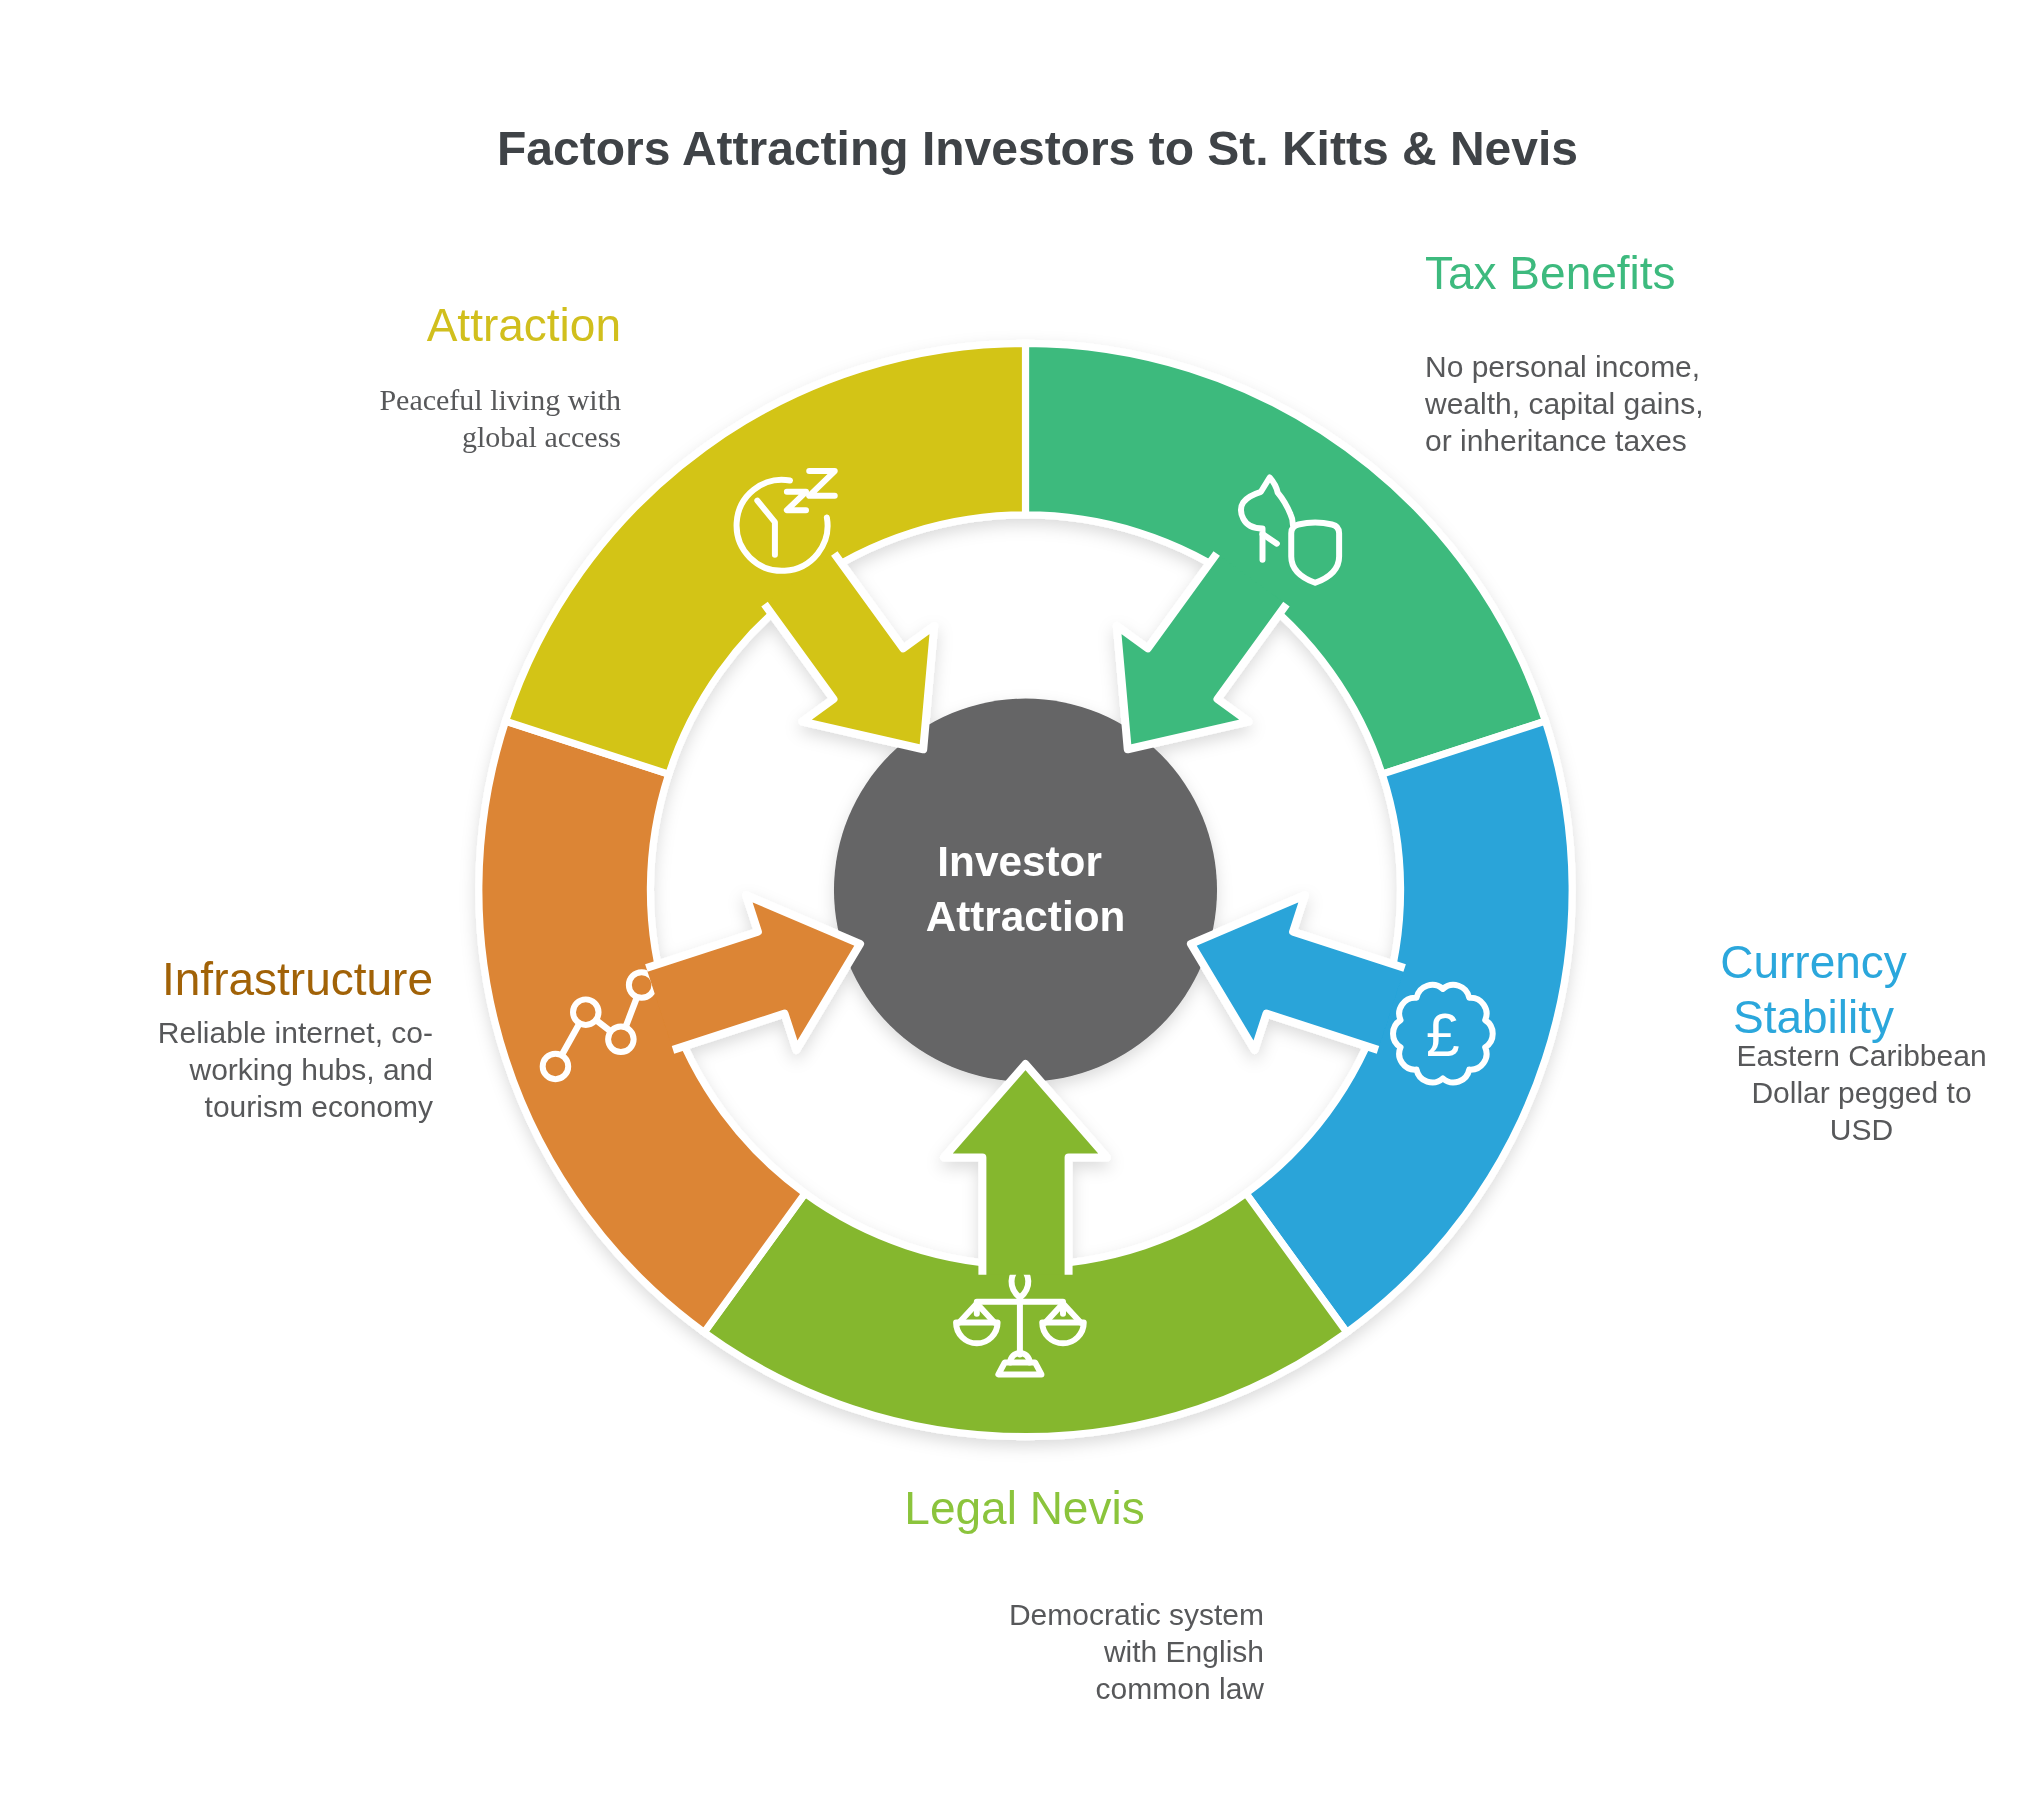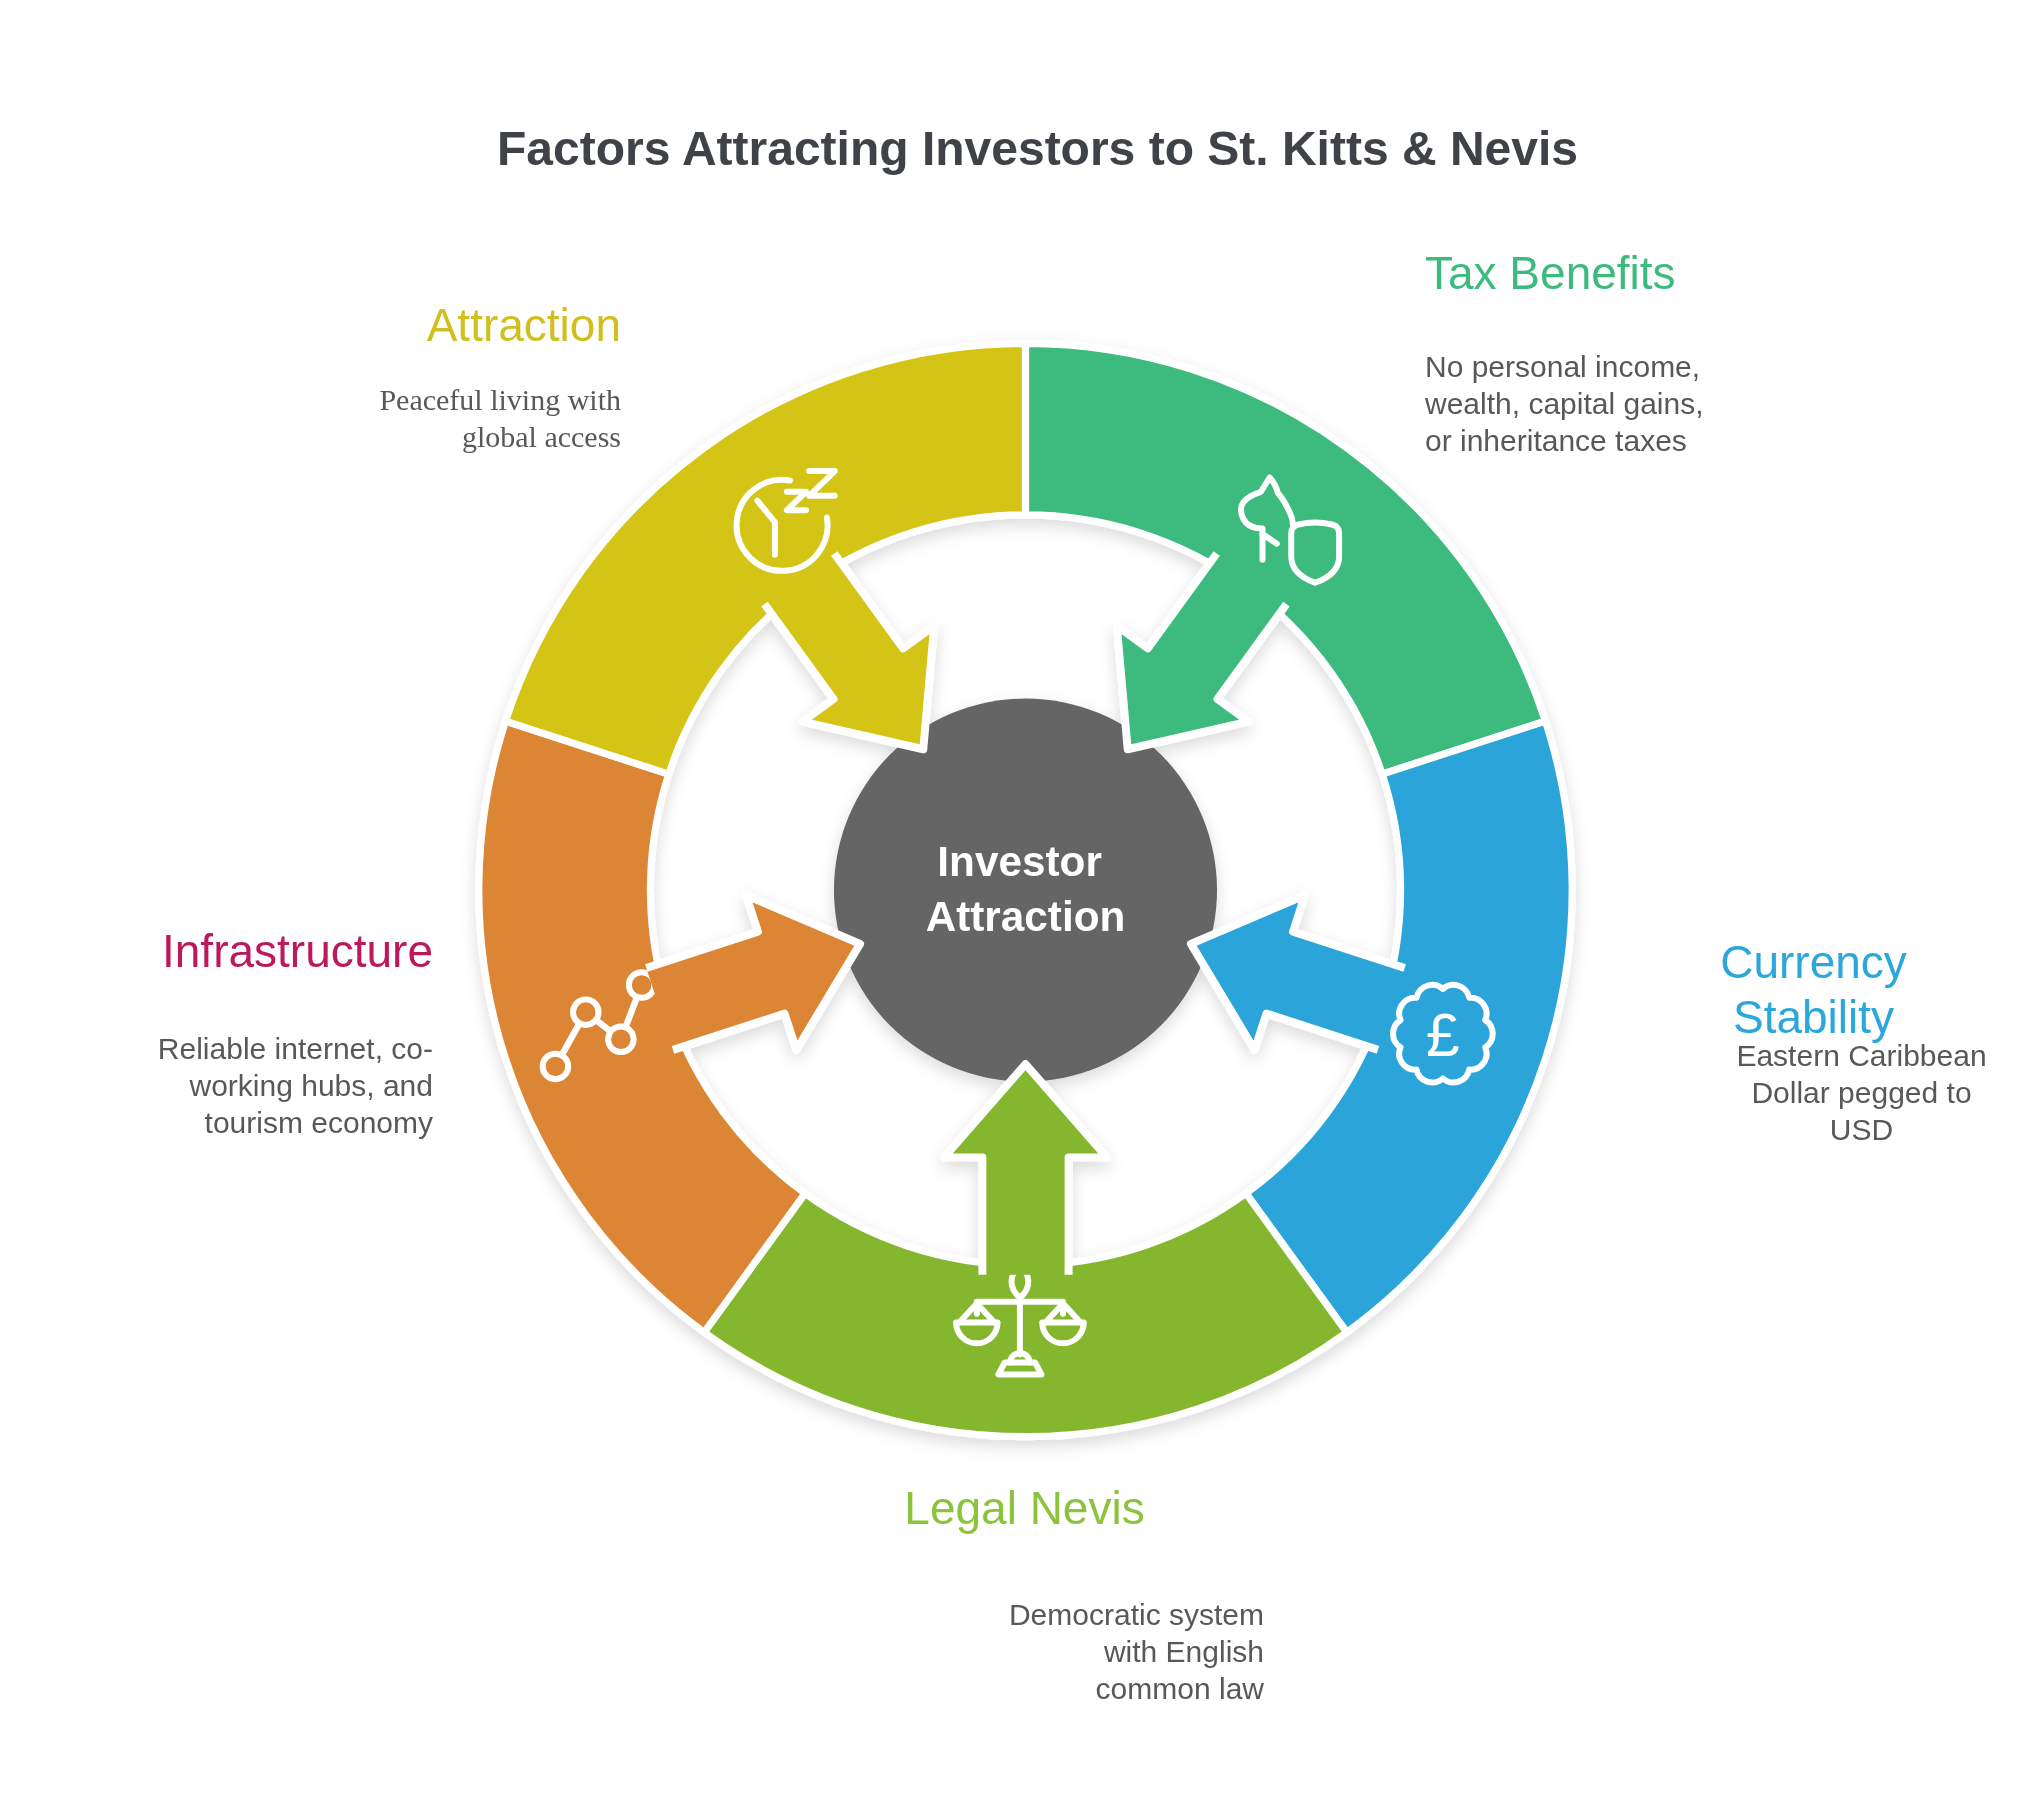--- a/index.html
+++ b/index.html
@@ -24,21 +24,21 @@
   #lifestyle-heading{left:254px;top:298px;width:367px;text-align:right;}
   #lifestyle-body{left:254px;top:381px;width:367px;text-align:right;font-family:Liberation Serif, serif;}
   
   #tax-heading{left:1425px;top:246px;width:431px;text-align:left;}
   #tax-body{left:1425px;top:348px;width:431px;text-align:left;}
   
   #currency-heading{left:1614px;top:935px;width:399px;text-align:center;}
   #currency-body{left:1662px;top:1037px;width:399px;text-align:center;}
   
   #infrastructure-heading{left:34px;top:924px;width:399px;text-align:right;}
-  #infrastructure-body{left:34px;top:1014px;width:399px;text-align:right;margin-top:16px;}
+  #infrastructure-body{left:34px;top:1014px;width:399px;text-align:right;}
   
   #legal-heading{left:785px;top:1481px;width:479px;text-align:center;}
   #legal-body{left:785px;top:1596px;width:479px;text-align:right;}
 
   .icon-stroke{fill:none;stroke:#ffffff;stroke-width:7.5;stroke-linecap:round;stroke-linejoin:round;}
 </style>
 </head>
 <body>
 
 <div class="page-title" style="color: rgb(63, 67, 71);">Factors Attracting Investors to St. Kitts &amp; Nevis</div>
@@ -52,21 +52,21 @@
 Stability</div>
 <div class="body-text" id="currency-body">Eastern Caribbean
 Dollar pegged to
 USD</div>
 
 <div class="heading" id="legal-heading" style="color: rgb(139, 196, 60);">Legal Nevis</div>
 <div class="body-text" id="legal-body">Democratic system
 with English
 common law</div>
 
-<div class="heading" id="infrastructure-heading" style="color: #be185d;">Infrastructure</div>
+<div class="heading" id="infrastructure-heading" style="color: #a16207; margin-top: 28px;">Infrastructure</div>
 <div class="body-text" id="infrastructure-body">Reliable internet, co-
 working hubs, and
 tourism economy</div>
 
 <div class="heading" id="lifestyle-heading" style="color: rgb(209, 191, 29);">Attraction</div>
 <div class="body-text" id="lifestyle-body">Peaceful living with
 global access</div>
 
 <svg id="diagram-svg" width="2043" height="1812" viewBox="0 0 2560 2270" xmlns="http://www.w3.org/2000/svg">
   <defs>

